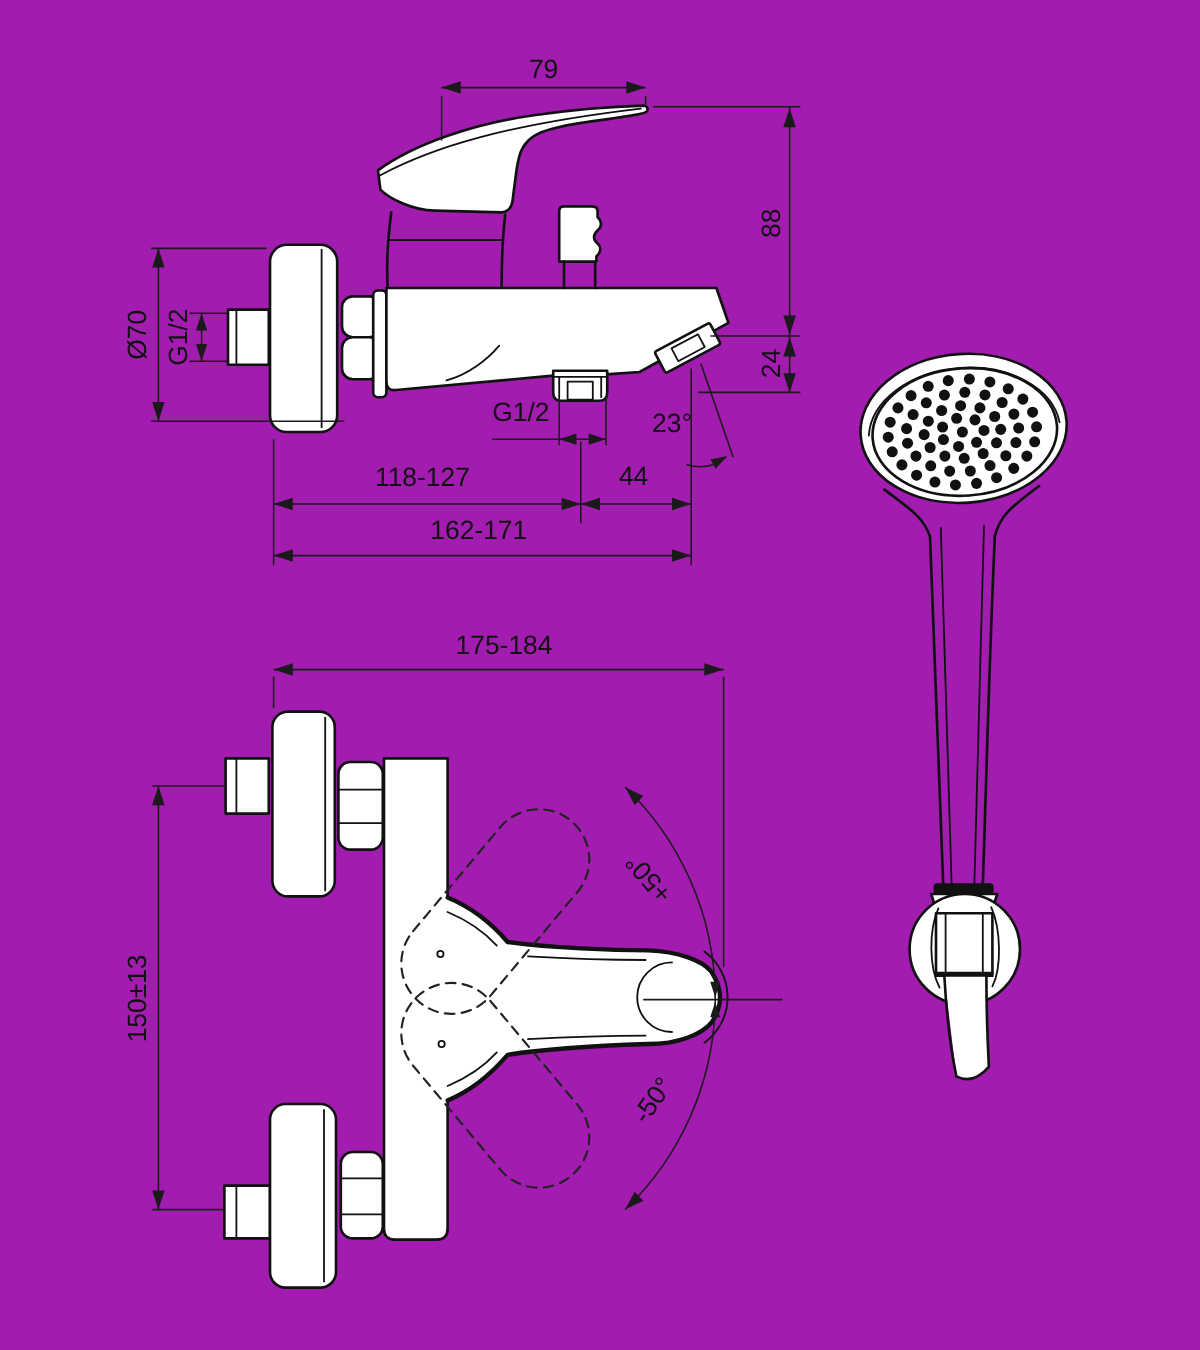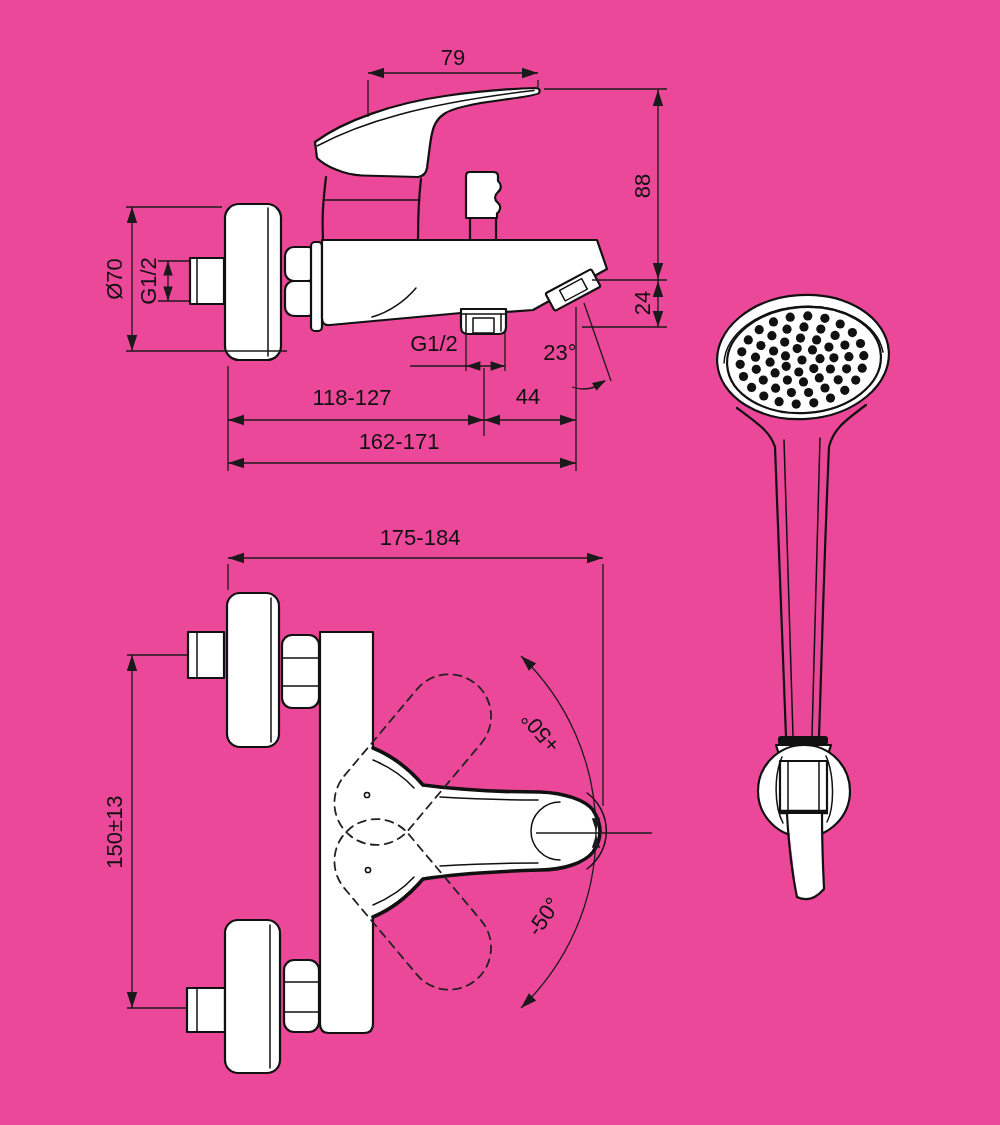--- a/index.html
+++ b/index.html
@@ -1,16 +1,16 @@
 <!DOCTYPE html>
 <html><head>
 <meta charset="utf-8">
 <style>
   html,body{margin:0;padding:0;background:#fff;}
-  .stage{width:1000px;height:1125px;background:#ec4899;position:relative;overflow:hidden;}
+  .stage{width:1000px;height:1125px;background:#a21caf;position:relative;overflow:hidden;}
   svg{display:block;}
   .ln{stroke:#111;fill:none;stroke-width:2.2;stroke-linecap:round;stroke-linejoin:round;}
   .ln-bold{stroke:#111;fill:none;stroke-width:3.6;stroke-linecap:round;stroke-linejoin:round;}
   .ln-thin{stroke:#111;fill:none;stroke-width:1.5;stroke-linecap:round;stroke-linejoin:round;}
   .wf{fill:#fff;}
   .dk{fill:#111;}
   .dim-l{stroke:#1a1a1a;stroke-width:1.3;fill:none;stroke-linecap:butt;}
   .dash{stroke:#222;fill:none;stroke-width:1.8;stroke-dasharray:8 6;stroke-linecap:round;}
   .dim-t{font-family:"Liberation Sans","DejaVu Sans",sans-serif;font-size:22px;fill:#111;text-anchor:middle;}
 </style>

